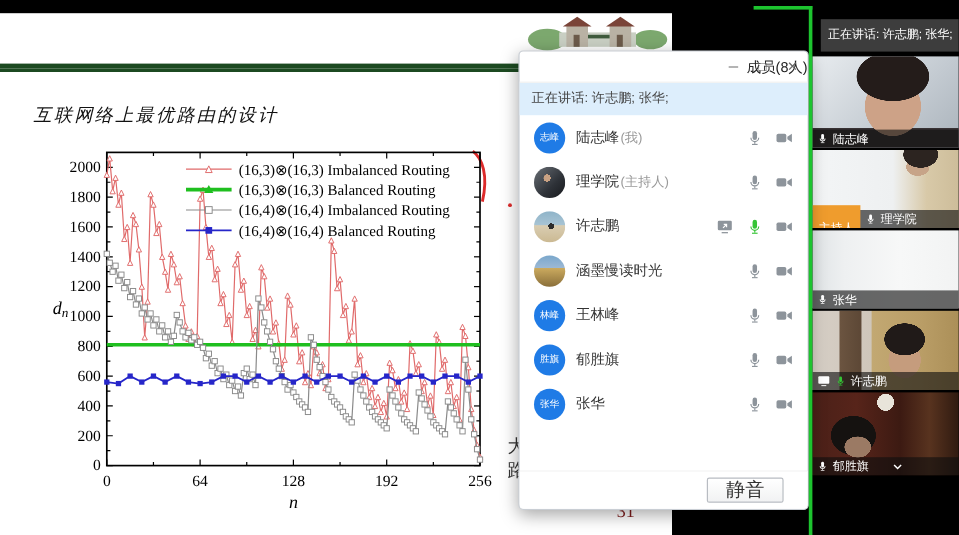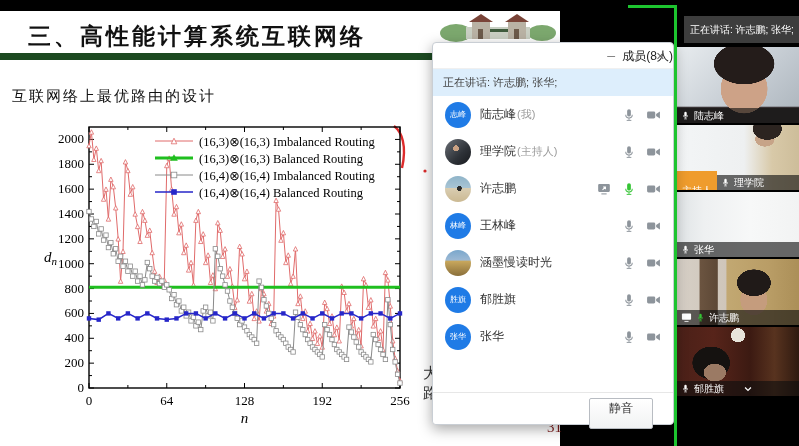--- a/index.html
+++ b/index.html
@@ -7,24 +7,24 @@
     font-family:"Liberation Sans", sans-serif; }
   .stage { position:relative; width:799px; height:446px; background:#000; }
 
   
   .share-area { position:absolute; left:0; top:0; width:677px; height:446px; background:#000; }
   .slide { position:absolute; left:0; top:11px; width:560px; height:435px; background:#fff; }
   .slide-title { position:absolute; left:28px; top:10px; font-family:"Liberation Serif",serif;
     font-size:23px; letter-spacing:3px; color:#111; font-weight:600; }
   .green-rule { position:absolute; left:0; top:42px; width:100%; height:2px; background:#fff;
     border-top:4px solid #1c4a21; border-bottom:3px solid #1c4a21; }
-  .slide-subtitle { position:absolute; left:12px; top:76px; font-family:"Liberation Serif",serif;
-    font-size:15px; letter-spacing:2px; color:#111; }
+  .slide-subtitle { position:absolute; left:28px; top:76px; font-family:"Liberation Serif",serif;
+    font-size:15px; letter-spacing:2px; color:#111;font-style:italic; }
   .page-number { position:absolute; left:514px; top:408px; font-family:"Liberation Serif",serif;
-    font-size:15px; color:#7f1d1d;margin-left:33px; }
+    font-size:15px; color:#7f1d1d; }
   .clipped-text { position:absolute; left:420px; top:352px; width:18px;
     font-family:"Liberation Serif",serif; font-size:15px; color:#333; line-height:20px;
     white-space:pre-line; text-align:right; }
   .campus-img { position:absolute; left:438px; top:0; width:120px; height:32px; }
   .chart-wrap { position:absolute; left:38px; top:105px; width:406px; height:330px; }
   .pen-mark { position:absolute; left:347px; top:4px; width:60px; height:70px; pointer-events:none; }
 
   .share-border-v { position:absolute; left:674px; top:5px; width:3px; height:441px; z-index:30; }
   .share-border-h { position:absolute; left:628px; top:5px; width:49px; height:3px; z-index:30; }
 
@@ -57,23 +57,23 @@
     radial-gradient(circle 4px at 50% 30%, #3a9e3a 0 70%, rgba(0,0,0,0) 71%),
     radial-gradient(circle 4px at 34% 56%, #3a9e3a 0 70%, rgba(0,0,0,0) 71%),
     radial-gradient(circle 4px at 66% 56%, #3a9e3a 0 70%, rgba(0,0,0,0) 71%),
     #fdfdfd; border:1px solid #e3e3e3; }
   .m-name { color:#333; }
   .m-suffix { color:#9a9a9a; font-size:11px; margin-left:1px; }
   .row-icons { margin-left:auto; display:flex; align-items:center; gap:10px; color:#8d949b; }
   .row-icons svg { display:block; }
   .panel-footer { position:absolute; left:0; bottom:0; width:100%; height:32px;
     border-top:1px solid #e7e7e7; background:#fff; border-radius:0 0 4px 4px; }
-  .mute-btn { position:absolute; right:20px; top:5px; width:64px; height:31px;
+  .mute-btn { position:absolute; right:20px; top:5px; width:64px; height:21px;
     border:1px solid #b8bcc2; border-radius:2px; background:linear-gradient(#fff,#f1f2f3);
-    font-size:12px; color:#333; text-align:center; line-height:19px; cursor:pointer; }
+    font-size:16px; color:#333; text-align:center; line-height:19px; cursor:pointer; }
 
   
   .sidebar { position:absolute; left:677px; top:0; width:122px; height:446px; background:#000; }
   .speaking-bar { position:absolute; left:7px; top:16px; width:115px; height:27px;
     background:#3d3d3d; color:#fff; font-size:10px; line-height:27px; padding-left:6px;
     white-space:nowrap; overflow:hidden; }
   .video { position:absolute; left:0; width:122px; overflow:hidden; }
   .v1 { top:47px;  height:76px; background:
       radial-gradient(ellipse 50px 34px at 55% 22%, #241c1a 0 60%, rgba(0,0,0,0) 61%),
       radial-gradient(ellipse 40px 42px at 55% 55%, #cda287 0 58%, rgba(0,0,0,0) 59%),
@@ -134,21 +134,20 @@
     <symbol id="i-chevron-down" viewBox="0 0 24 24">
       <path d="M5 8.5l7 7 7-7" stroke="currentColor" stroke-width="3" fill="none"></path>
     </symbol>
   </defs>
 </svg>
 
 <div class="stage">
 
   <div class="share-area">
     <div class="slide">
-      <div class="slide-title">三、高性能计算系统互联网络</div>
       <div class="green-rule"></div>
       <div class="slide-subtitle">互联网络上最优路由的设计</div>
 
       <svg class="campus-img" viewBox="0 0 120 32">
         <ellipse cx="18" cy="22" rx="16" ry="9" fill="#7ca86e"></ellipse>
         <ellipse cx="104" cy="22" rx="14" ry="8" fill="#7ca86e"></ellipse>
         <rect x="28" y="16" width="64" height="12" fill="#c9cfc3"></rect>
         <rect x="34" y="10" width="18" height="18" fill="#b9b2a4"></rect>
         <path d="M31 11l12-8 12 8z" fill="#7a4438"></path>
         <rect x="70" y="10" width="18" height="18" fill="#b9b2a4"></rect>
@@ -614,35 +613,35 @@
           <svg width="14" height="14" style="color:#35c435">
               <use href="#i-mic"></use>
             </svg>
           <svg width="15" height="14">
               <use href="#i-cam"></use>
             </svg>
         </div>
       </div>
 
       <div class="member-row">
-        <div class="avatar blue">林峰</div>
-        <span class="m-name">王林峰</span>
+        <div class="avatar ph-scene"></div>
+        <span class="m-name">涵墨慢读时光</span>
         <div class="row-icons">
           <svg width="14" height="14">
               <use href="#i-mic"></use>
             </svg>
           <svg width="15" height="14">
               <use href="#i-cam"></use>
             </svg>
         </div>
       </div>
 
       <div class="member-row">
-        <div class="avatar ph-scene"></div>
-        <span class="m-name">涵墨慢读时光</span>
+        <div class="avatar blue">林峰</div>
+        <span class="m-name">王林峰</span>
         <div class="row-icons">
           <svg width="14" height="14">
               <use href="#i-mic"></use>
             </svg>
           <svg width="15" height="14">
               <use href="#i-cam"></use>
             </svg>
         </div>
       </div>
 

